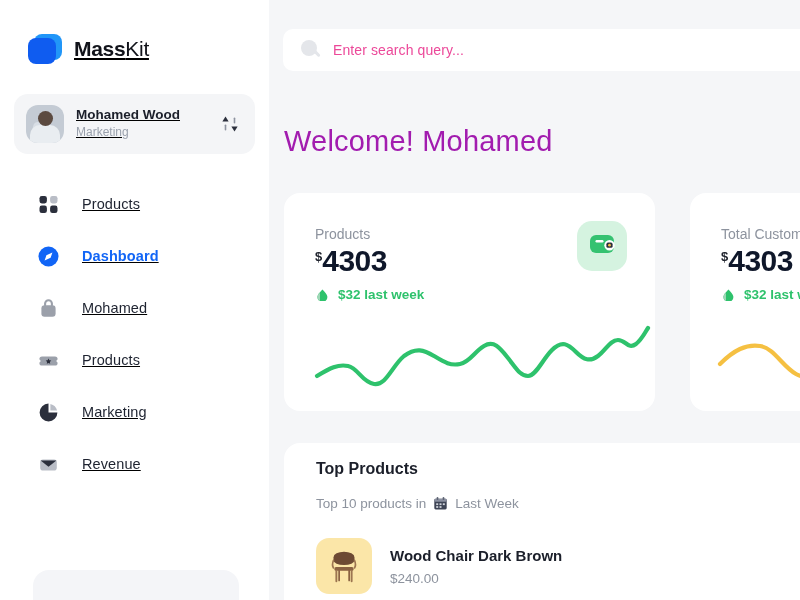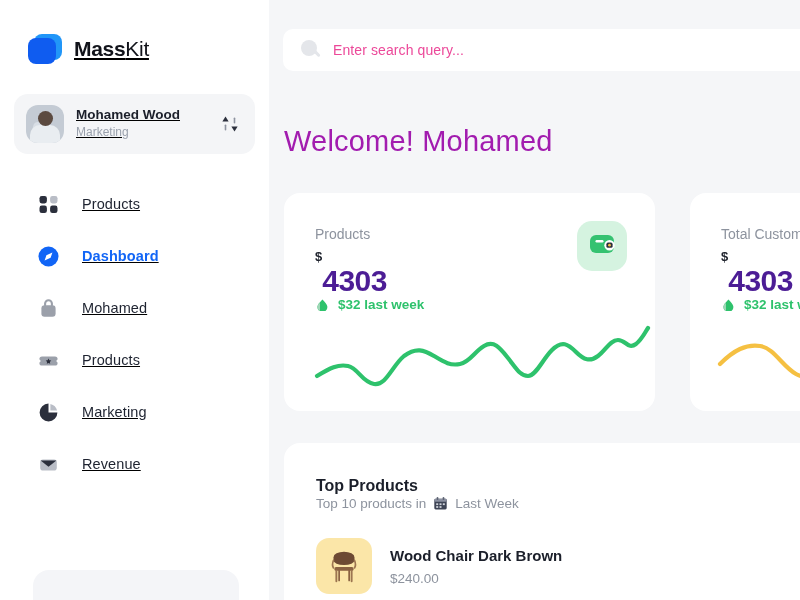--- a/index.html
+++ b/index.html
@@ -152,45 +152,45 @@
   .stat-label {
     position: absolute; left: 31px; top: 33px;
     font-size: 14px; color: #8d939e;
   }
   .stat-value {
     position: absolute; left: 31px; top: 52px;
     display: flex; align-items: flex-start;
   }
   .stat-cur { font-size: 13px; color: #20242e; font-weight: 700; margin-top: 4px; }
   .stat-num {
-    font-size: 30px; font-weight: 700; color: #4c1d95;
-    letter-spacing: -0.5px; line-height: 1.05; margin-top: 20px;
+    font-size: 30px; font-weight: 700; color: #0f172a;
+    letter-spacing: -0.5px; line-height: 1.05;
   }
   .stat-delta {
-    position: absolute; left: 31px; top: 104px;
+    position: absolute; left: 31px; top: 94px;
     display: flex; align-items: center; gap: 9px;
     font-size: 13.5px; font-weight: 700; color: #2ec26c;
   }
   .trend-ico { width: 14px; height: 13px; flex: 0 0 14px; }
   .stat-badge {
     position: absolute; right: 28px; top: 28px;
     width: 50px; height: 50px; border-radius: 15px;
     display: flex; align-items: center; justify-content: center;
   }
   .stat-badge.green { background: #d5f3e0; }
   .spark { position: absolute; left: 0; bottom: 14px; width: 100%; height: 105px; }
 
   
   .products-card {
     position: absolute; left: 15px; top: 443px;
     width: 776px; height: 200px;
     background: #ffffff; border-radius: 16px;
   }
   .products-title {
-    position: absolute; left: 32px; top: 34px;
+    position: absolute; left: 32px; top: 17px;
     font-size: 16px; font-weight: 700; color: #1b1f2a; text-align: center;
   }
   .products-sub {
     position: absolute; left: 32px; top: 53px;
     font-size: 13.5px; color: #8d939e;
     display: flex; align-items: center; gap: 7px;
     white-space: nowrap;
   }
   .cal-ico { width: 15px; height: 15px; flex: 0 0 15px; }
   .product-row {

